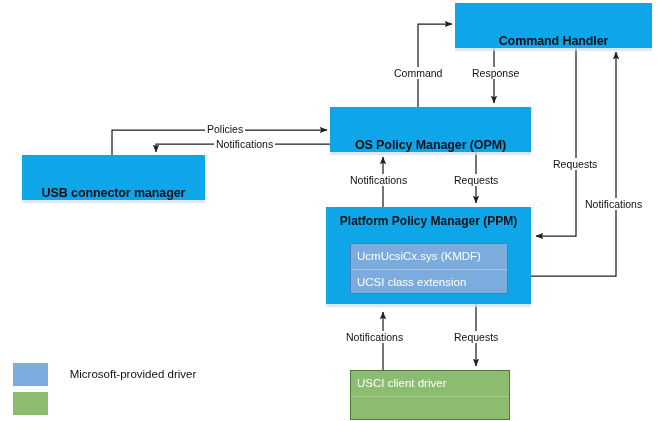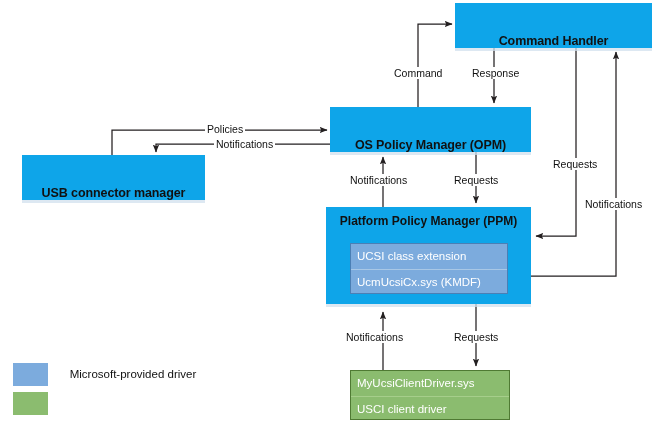--- a/index.html
+++ b/index.html
@@ -138,26 +138,25 @@
 
   <div class="node shadow" id="node-usb">
     <div class="node-title">USB connector manager</div>
   </div>
 
   <div class="node shadow" id="node-ppm">
     <div class="ppm-title">Platform Policy Manager (PPM)</div>
   </div>
 
   <div class="stack" id="stack-blue">
+    <div class="stack-row">UcmUcsiCx.sys (KMDF)</div>
     <div class="stack-row">UCSI class extension</div>
-    <div class="stack-row">UcmUcsiCx.sys (KMDF)</div>
   </div>
 
   <div class="stack" id="stack-green">
-    <div class="stack-row">MyUcsiClientDriver.sys</div>
     <div class="stack-row">USCI client driver</div>
   </div>
 
   <div class="wire-label" style="left:392px;top:67px;">Command</div>
   <div class="wire-label" style="left:470px;top:67px;">Response</div>
   <div class="wire-label" style="left:205px;top:123px;">Policies</div>
   <div class="wire-label" style="left:214px;top:138px;">Notifications</div>
   <div class="wire-label" style="left:348px;top:174px;">Notifications</div>
   <div class="wire-label" style="left:452px;top:174px;">Requests</div>
   <div class="wire-label" style="left:551px;top:158px;">Requests</div>

